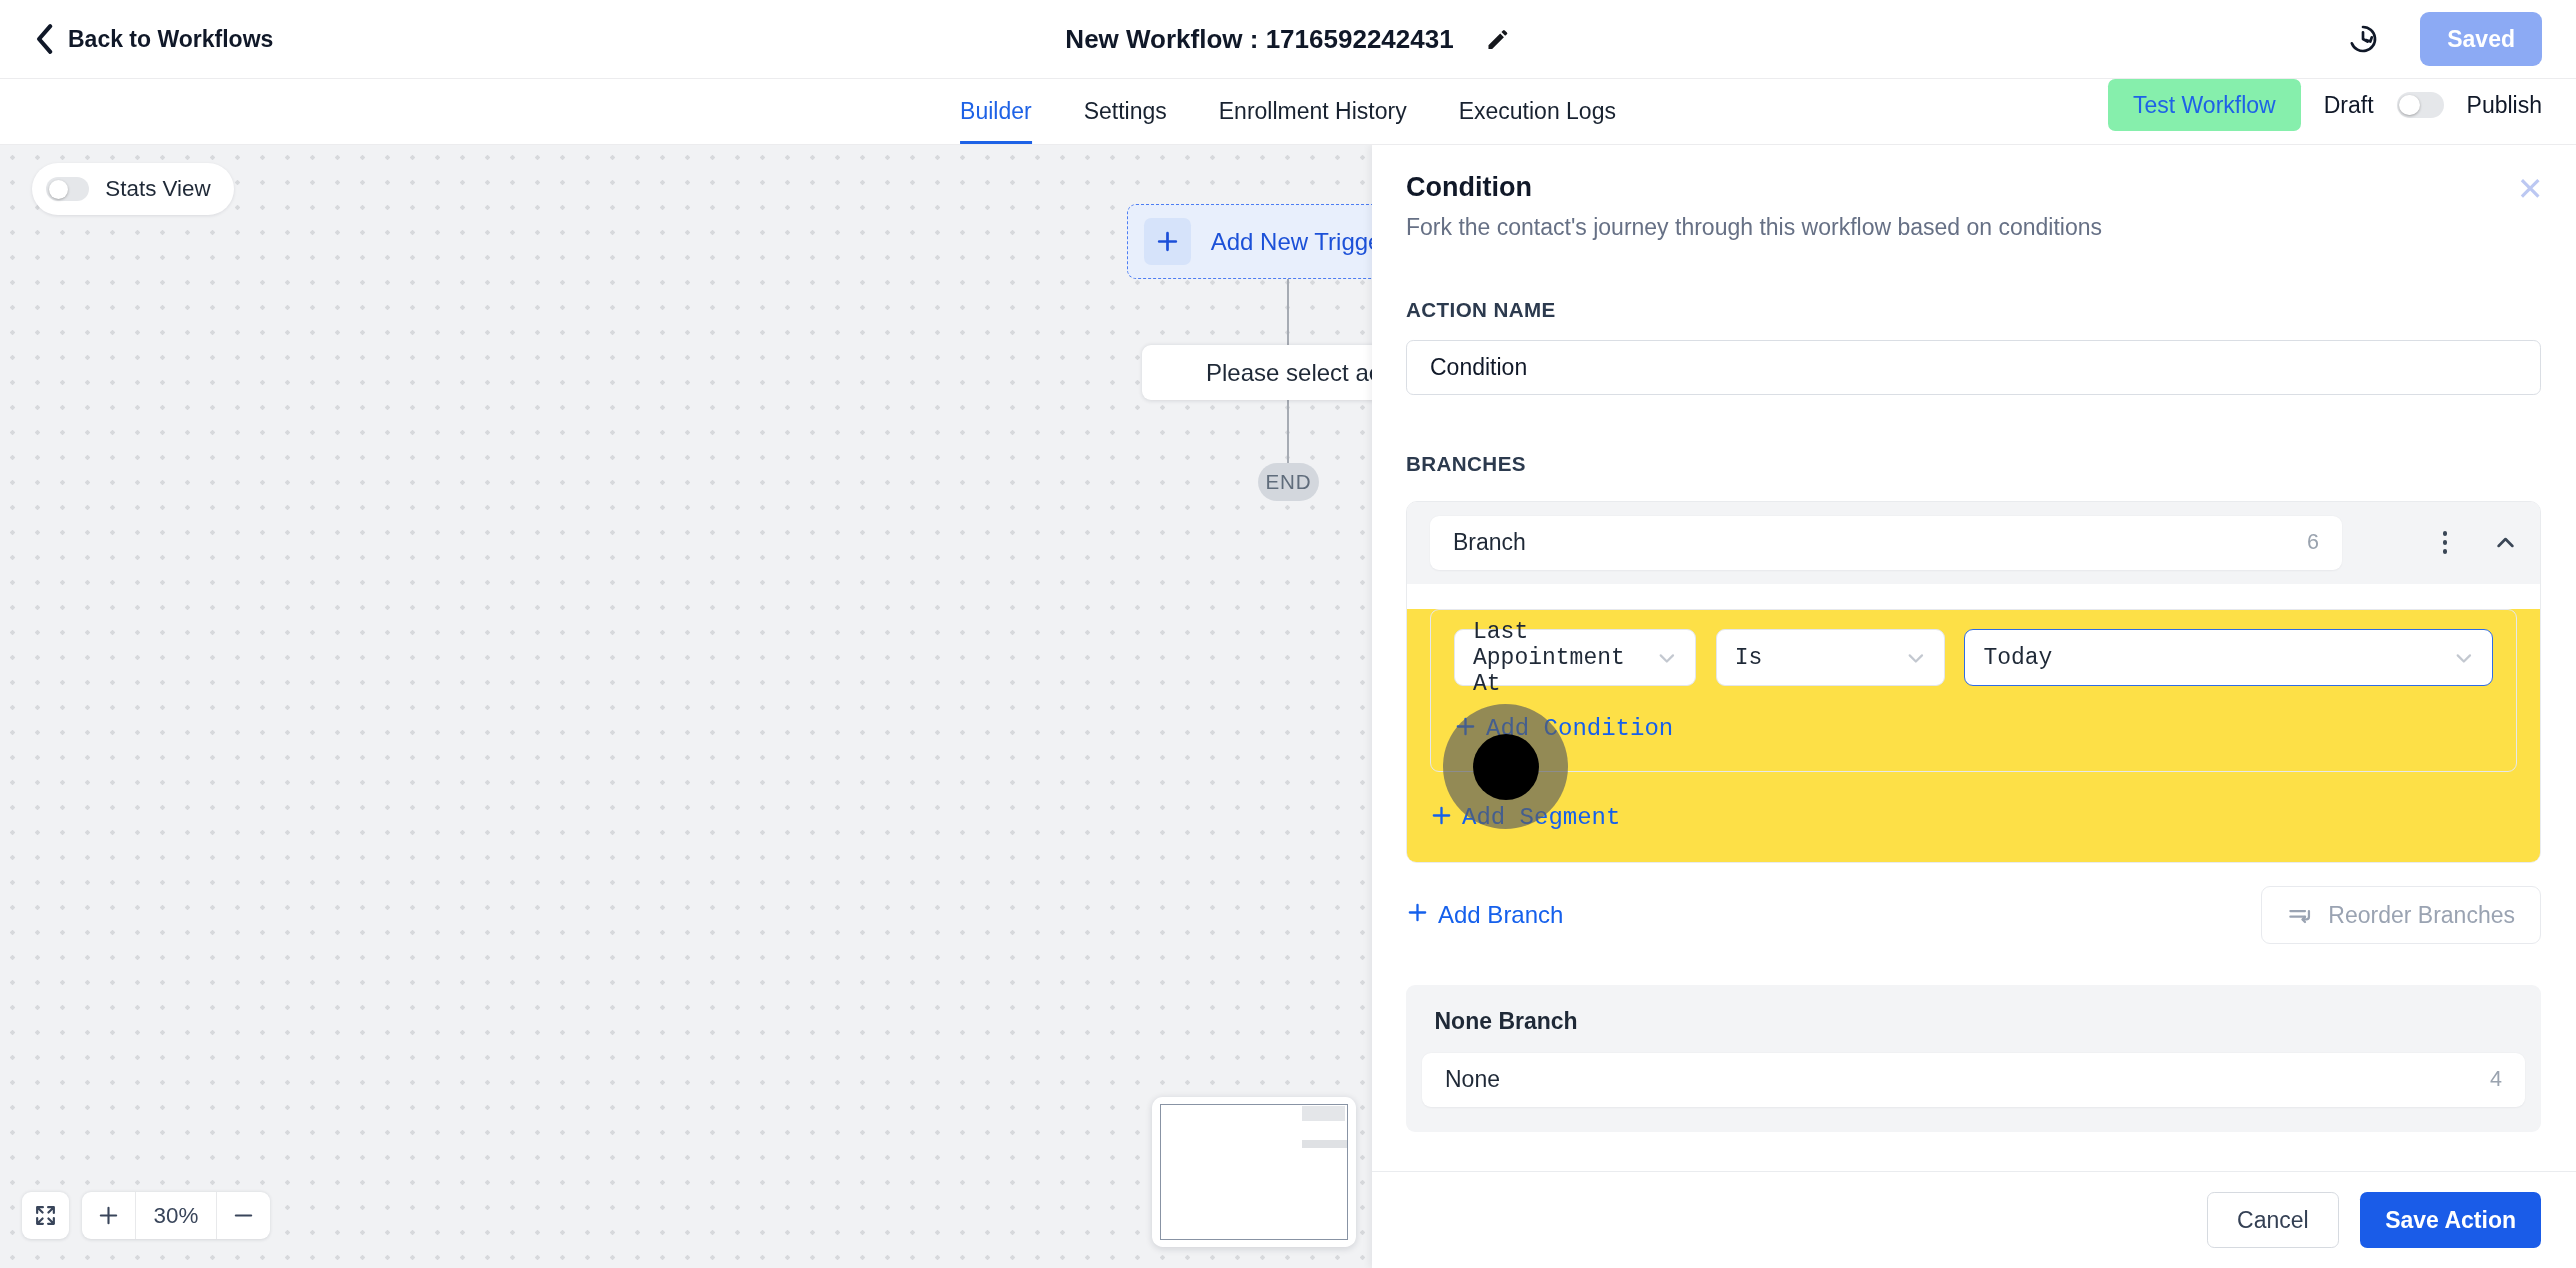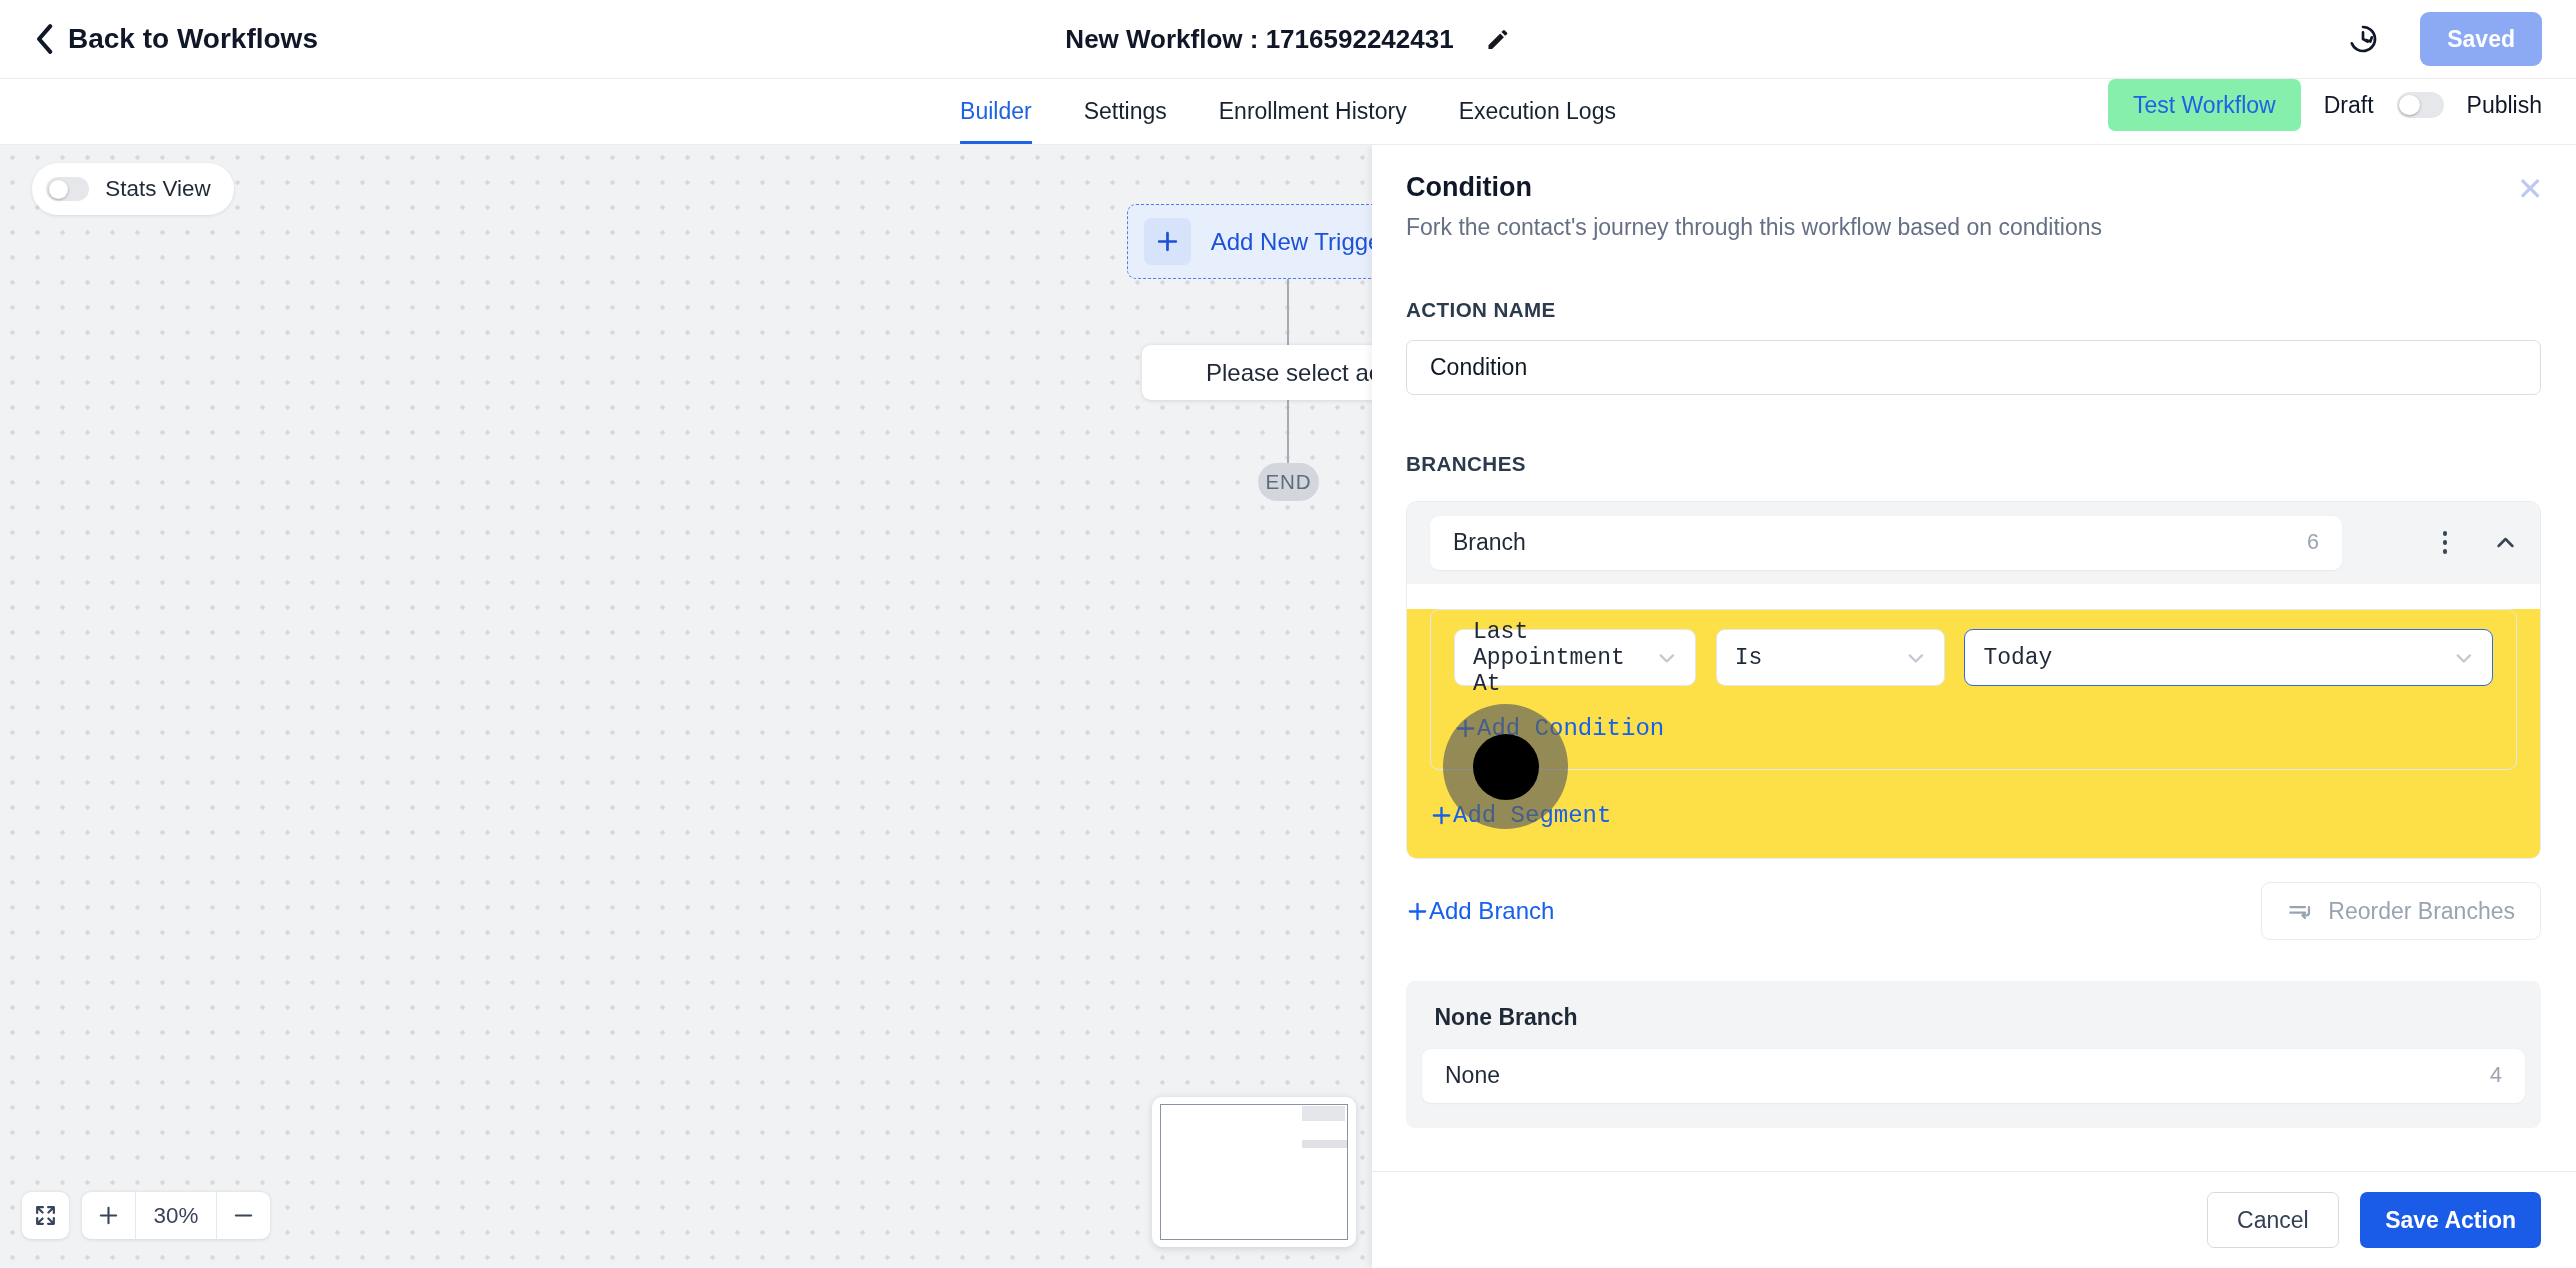--- a/index.html
+++ b/index.html
@@ -8,21 +8,21 @@
     font-family: "Liberation Sans", sans-serif;
     color:#101828; background:#fff; position:relative; overflow:hidden;
   }
 
   
   .top-header {
     height:79px; display:flex; align-items:center; padding:0 34px;
     background:#fff; border-bottom:0.9px solid #ececee; position:relative; z-index:5;
   }
   .back-link { display:flex; align-items:center; gap:14.3px; cursor:pointer; }
-  .back-link .label { font-size:28px; font-weight:600; color:#101828; }
+  .back-link .label { font-size:23px; font-weight:600; color:#101828; }
   .wf-title {
     position:absolute; left:50%; transform:translateX(-50%);
     display:flex; align-items:center; gap:32px;
   }
   .wf-title .t { font-size:26px; font-weight:600; color:#101828; }
   .header-right { margin-left:auto; display:flex; align-items:center; gap:41px; }
   .saved-btn {
     background:#8caaf4; color:#fff; font-size:23px; font-weight:600;
     border:none; border-radius:9px; padding:13.4px 27px; cursor:default;
   }
@@ -155,21 +155,21 @@
   .cond-card { margin:25px 23px 0; border:0.9px solid #e6e8ec; border-radius:9px; padding:19.7px 23px 25px; }
   .dd-row { display:flex; gap:19.7px; }
   .dropdown {
     height:57px; border:0.9px solid #e3e6ea; border-radius:9px; background:#fff;
     display:flex; align-items:center; padding:0 18px; font-size:23px; color:#1f2937; cursor:pointer;
   }
   .dropdown .chev { margin-left:auto; }
   .dd-field { width:242px; }
   .dd-op { width:229px; }
   .dd-val { flex:1; border:1.8px solid #2e6be6; }
-  .add-link { display:inline-flex; align-items:center; color:#1560ec; font-size:24px; font-weight:500; cursor:pointer; }
+  .add-link { display:inline-flex; gap:9px; color:#1560ec; font-size:24px; font-weight:500; cursor:pointer; }
   .cond-card .add-link { margin-top:29px; }
   .segment-link-row { margin:32px 0 0 23px; }
 
   .branch-actions { margin-top:23px; display:flex; align-items:center; }
   .reorder-btn {
     margin-left:auto; display:flex; align-items:center; gap:14.3px;
     border:0.9px solid #e8eaee; border-radius:9px; background:#fff;
     padding:14.3px 25px; font-size:23px; color:#9aa3b2; cursor:default;
   }
 

